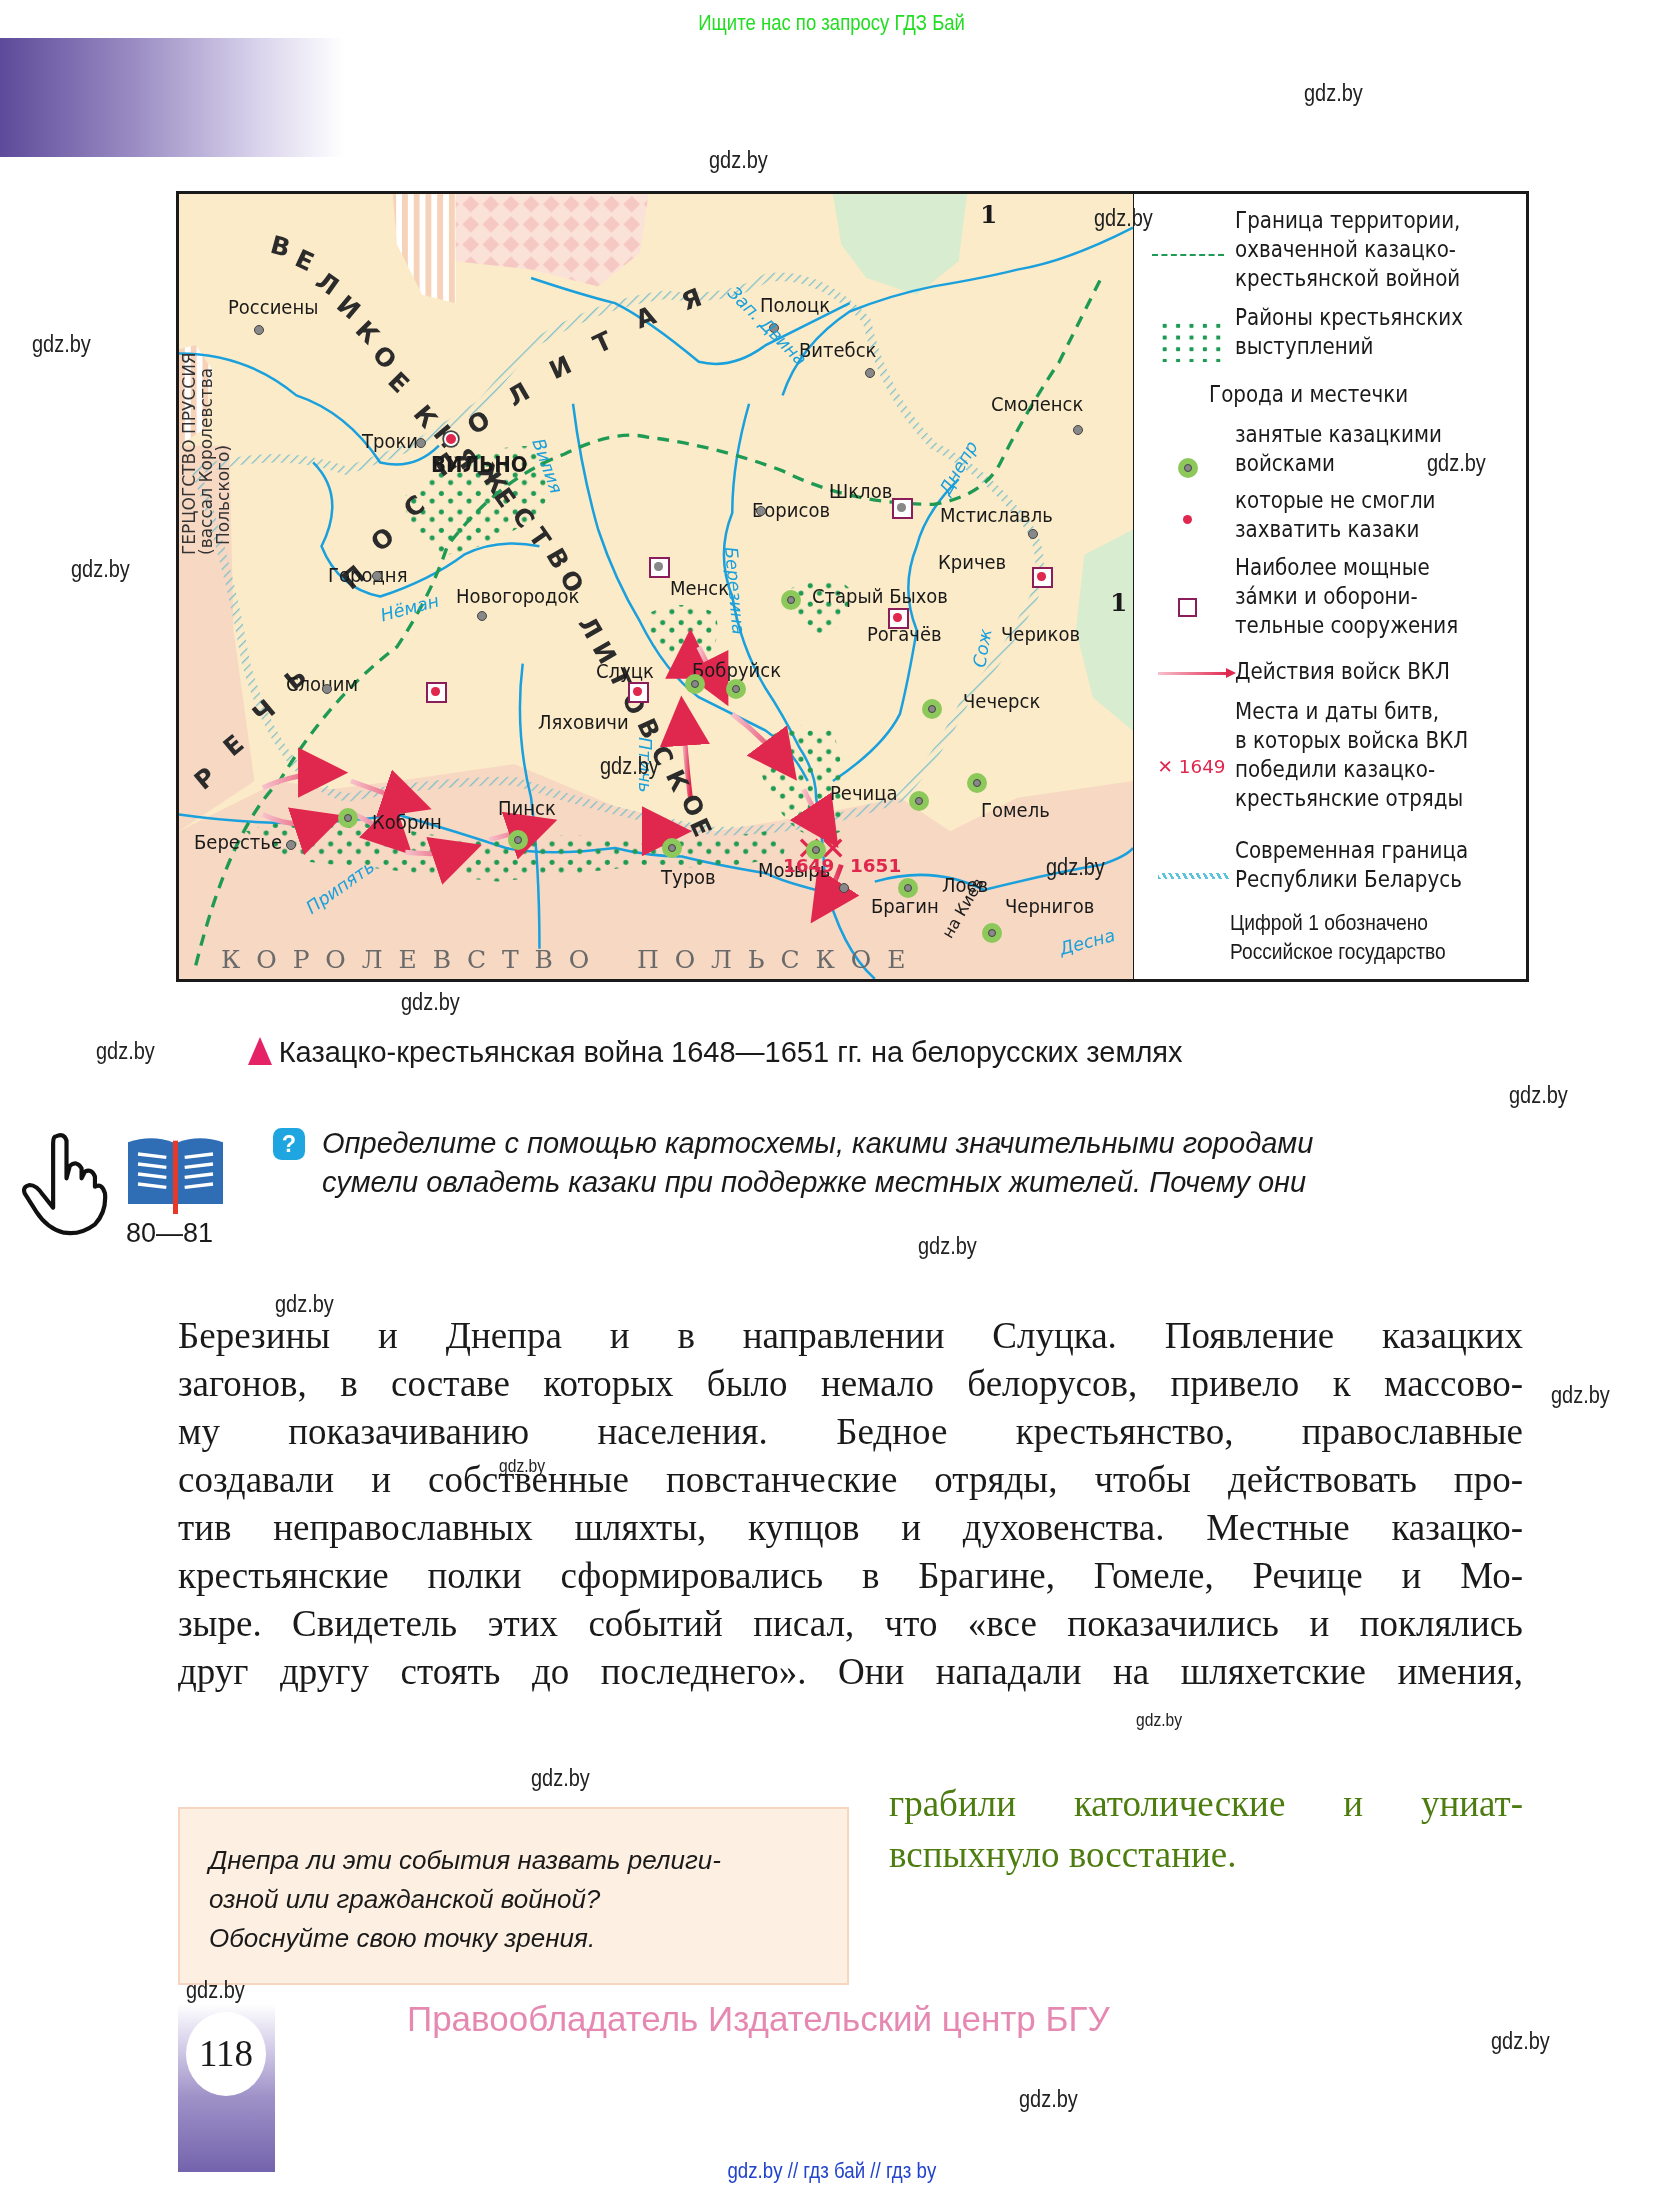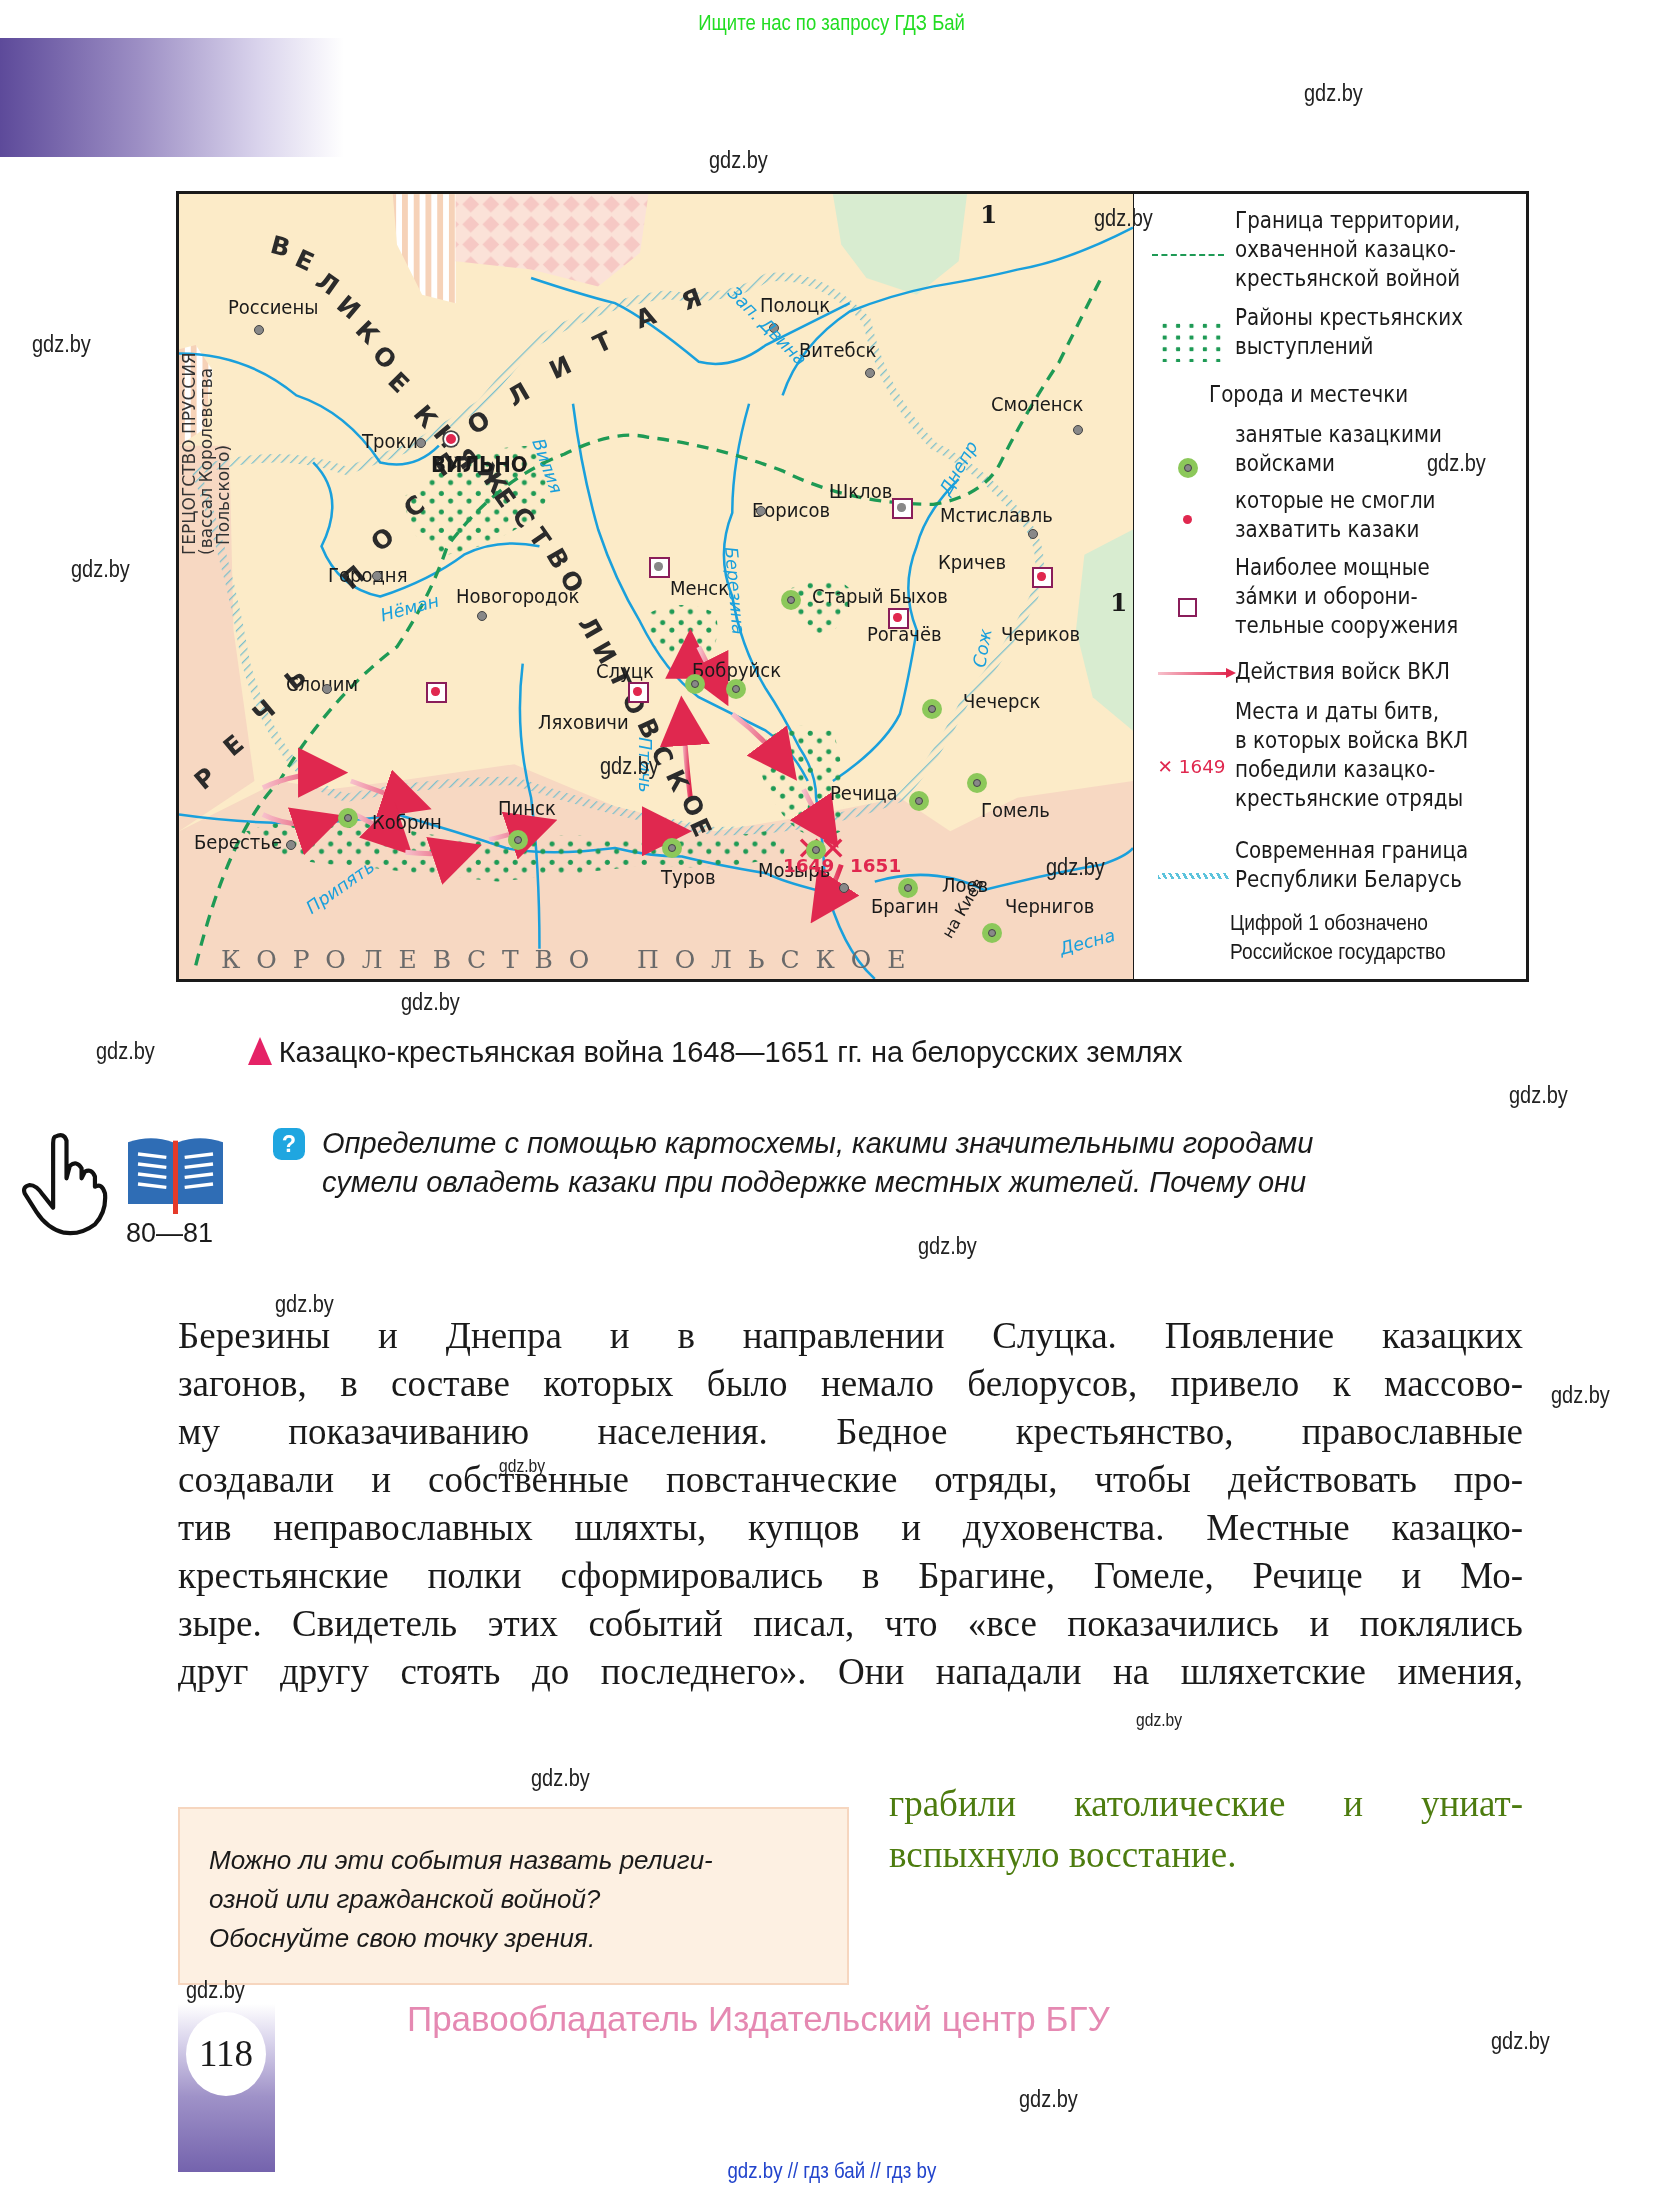--- a/index.html
+++ b/index.html
@@ -409,21 +409,21 @@
   <span class="body-line">зыре. Свидетель этих событий писал, что «все показачились и поклялись</span>
   <span class="body-line">друг другу стоять до последнего». Они нападали на шляхетские имения,</span>
 </div>
 <div class="body-right">
   <span class="body-line">грабили католические и униат-</span>
   <span class="body-line last">вспыхнуло восстание.</span>
 </div>
 
 <div class="discuss-box">
   <div class="discuss-text">
-    <div>Можно ли эти события назвать религи-</div>
+    <div>Днепра ли эти события назвать религи-</div>
     <div>озной или гражданской войной?</div>
     <div>Обоснуйте свою точку зрения.</div>
   </div>
 </div>
 
 <div class="page-tab"></div>
 <div class="page-num">118</div>
 <div class="copyright">Правообладатель Издательский центр БГУ</div>
 <div class="footer-links"><span>gdz.by  //  гдз бай  //  гдз by</span></div>
 

